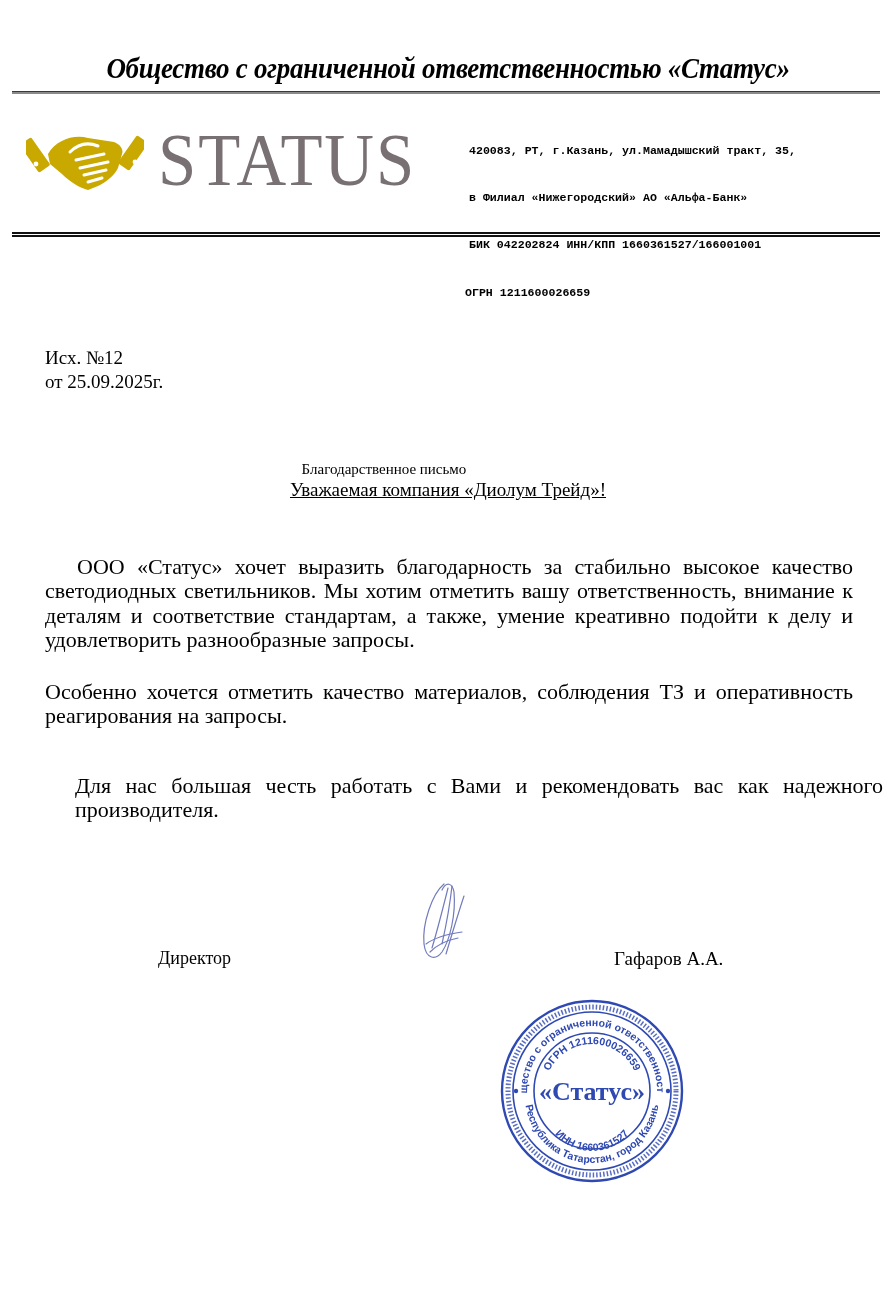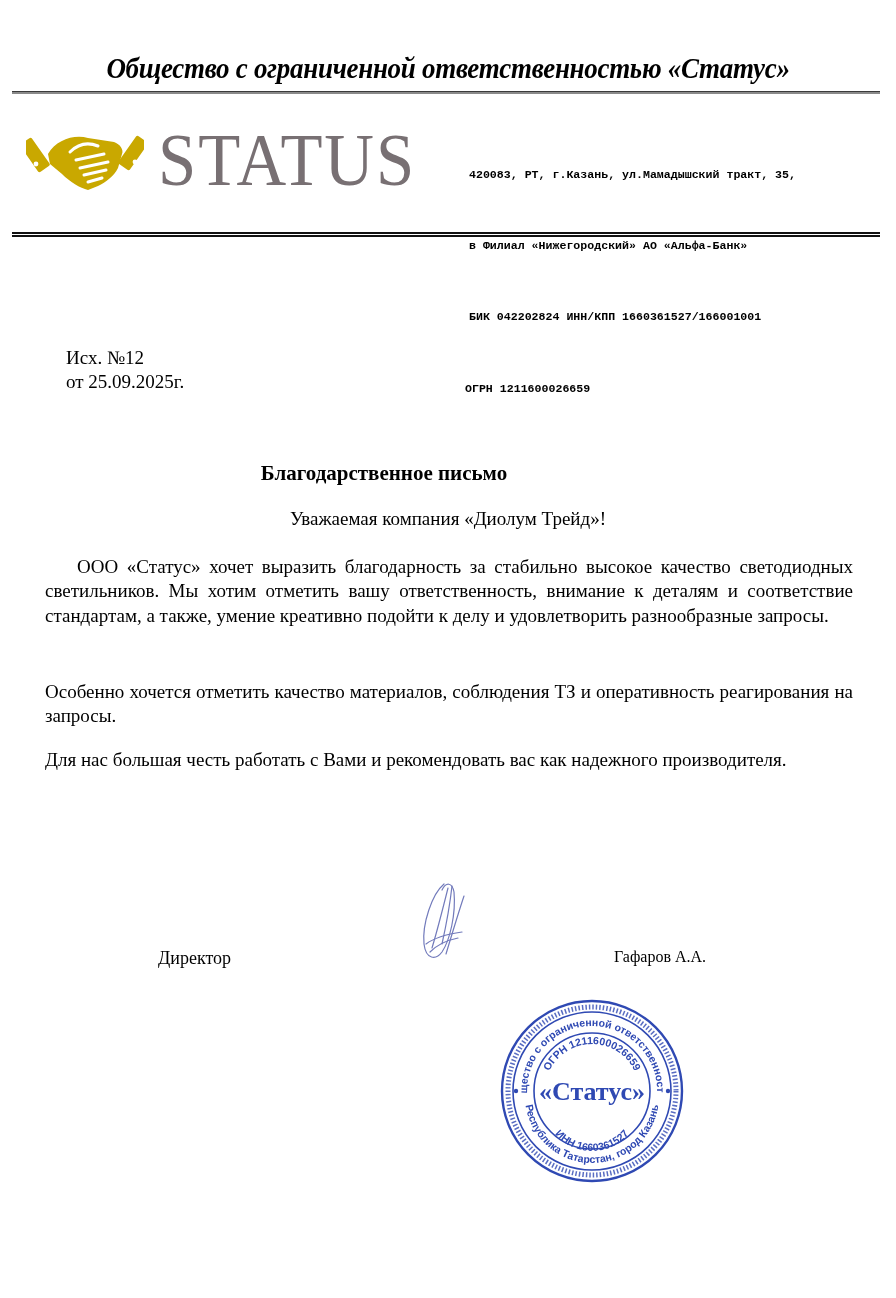--- a/index.html
+++ b/index.html
@@ -13,39 +13,39 @@
 
   .rule-top { left: 12px; width: 868px; top: 91px; height: 3px; background: #8a8a8a; border-top: 1px solid #3a3a3a; box-sizing: border-box; }
 
   .logo-wrap { left: 26px; top: 118px; width: 420px; height: 80px; }
   .logo-icon { left: 0; top: 6px; width: 118px; height: 68px; }
   .logo-text { left: 132px; top: 2px; font-family: "Liberation Serif", serif; font-size: 74px;
     color: #787073; letter-spacing: 2px; line-height: 80px; transform: scaleX(0.93); transform-origin: left center; white-space: nowrap; }
 
   .requisites { left: 469px; top: 111px; width: 420px; font-family: "Liberation Mono", monospace;
     font-weight: bold; font-size: 11.6px; line-height: 15.8px; white-space: pre; }
-  .requisites .req-line { display: block; margin-top: 24px; }
+  .requisites .req-line { display: block; }
   .requisites .req-line.outdent { margin-left: -4px; }
 
   .rule-bottom { left: 12px; width: 868px; top: 232px; height: 5px; box-sizing: border-box;
     border-top: 2px solid #111; border-bottom: 2px solid #111; }
 
-  .outgoing { left: 45px; top: 346px; font-size: 19px; line-height: 24px; margin-left: 21px; }
+  .outgoing { left: 45px; top: 346px; font-size: 19px; line-height: 24px; }
   .outgoing div { white-space: nowrap; }
 
-  .letter-title { left: 0; width: 768px; top: 461px; text-align: center; font-weight: bold; font-size: 21px; }
-  .greeting { left: 0; width: 896px; top: 508px; text-align: center; font-size: 19px; }
+  .letter-title { left: 0; width: 768px; top: 461px; text-align: center; font-weight: normal; font-size: 15px; }
+  .greeting { left: 0; width: 896px; top: 479px; text-align: center; font-size: 19px; text-decoration: underline; }
 
-  .body-text { left: 45px; width: 808px; font-size: 19px; line-height: 24.3px; text-align: justify; }
+  .body-text { left: 45px; width: 808px; font-size: 22px; line-height: 24.3px; text-align: justify; }
   .p1 { top: 555px; text-indent: 32px; }
   .p2 { top: 680px; }
-  .p3 { top: 748px; }
+  .p3 { top: 774px; margin-left: 30px; }
 
   .director { left: 158px; top: 948px; font-size: 18px; }
-  .director-name { left: 614px; top: 948px; font-size: 16px; }
+  .director-name { left: 614px; top: 948px; font-size: 19px; }
 
   .signature { left: 412px; top: 874px; width: 62px; height: 92px; }
   .stamp { left: 497px; top: 996px; width: 190px; height: 190px; }
 </style>
 </head>
 <body>
 
 <div class="abs company-title">Общество с ограниченной ответственностью «Статус»</div>
 <div class="abs rule-top"></div>
 

